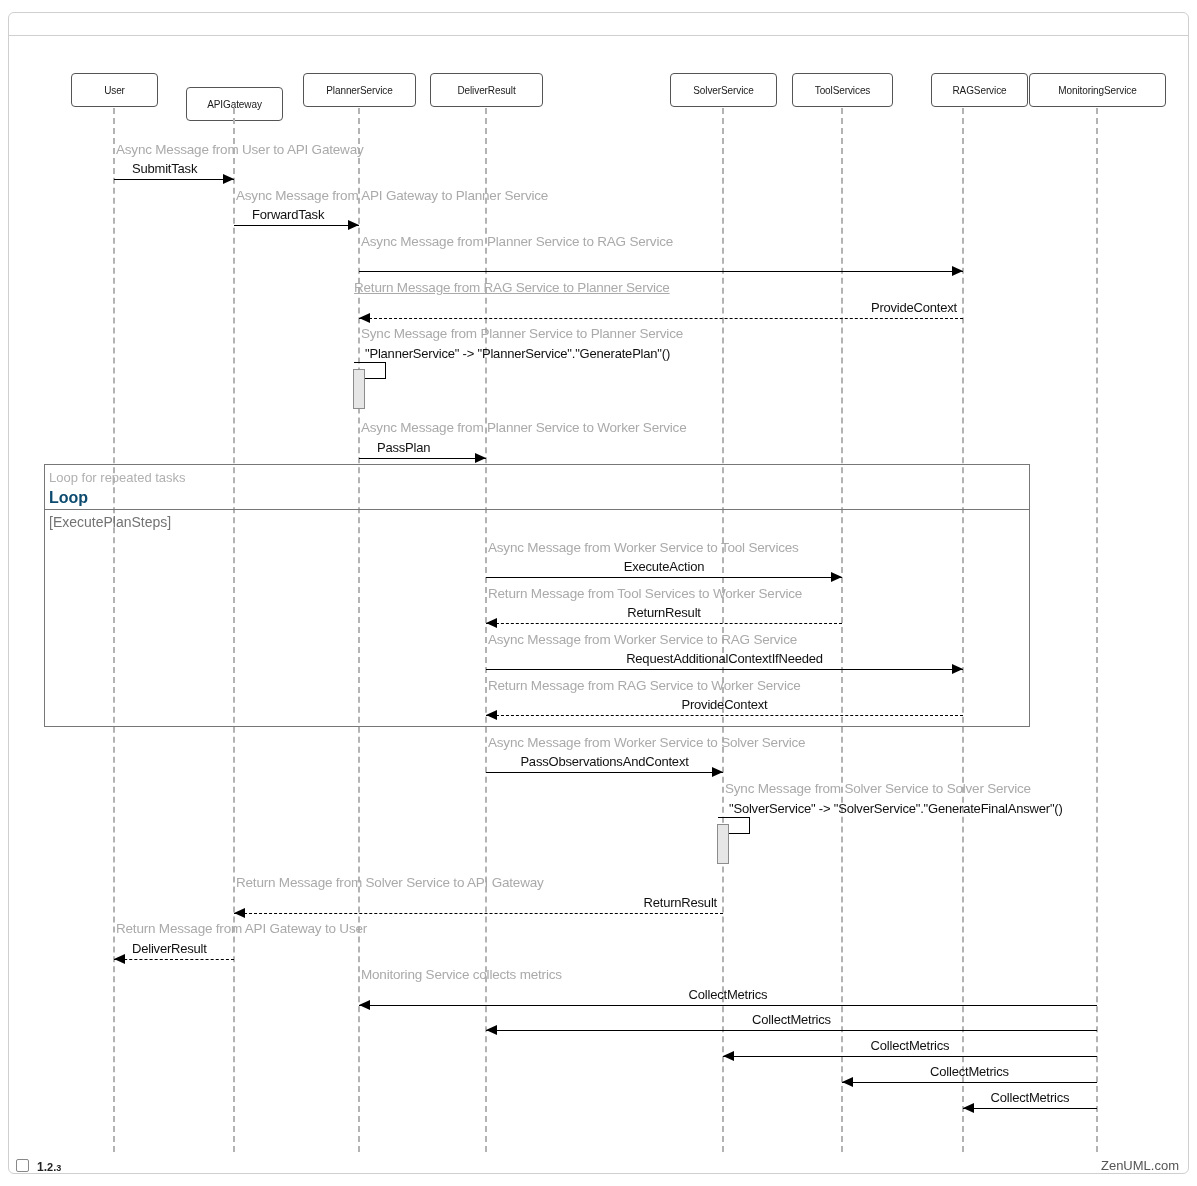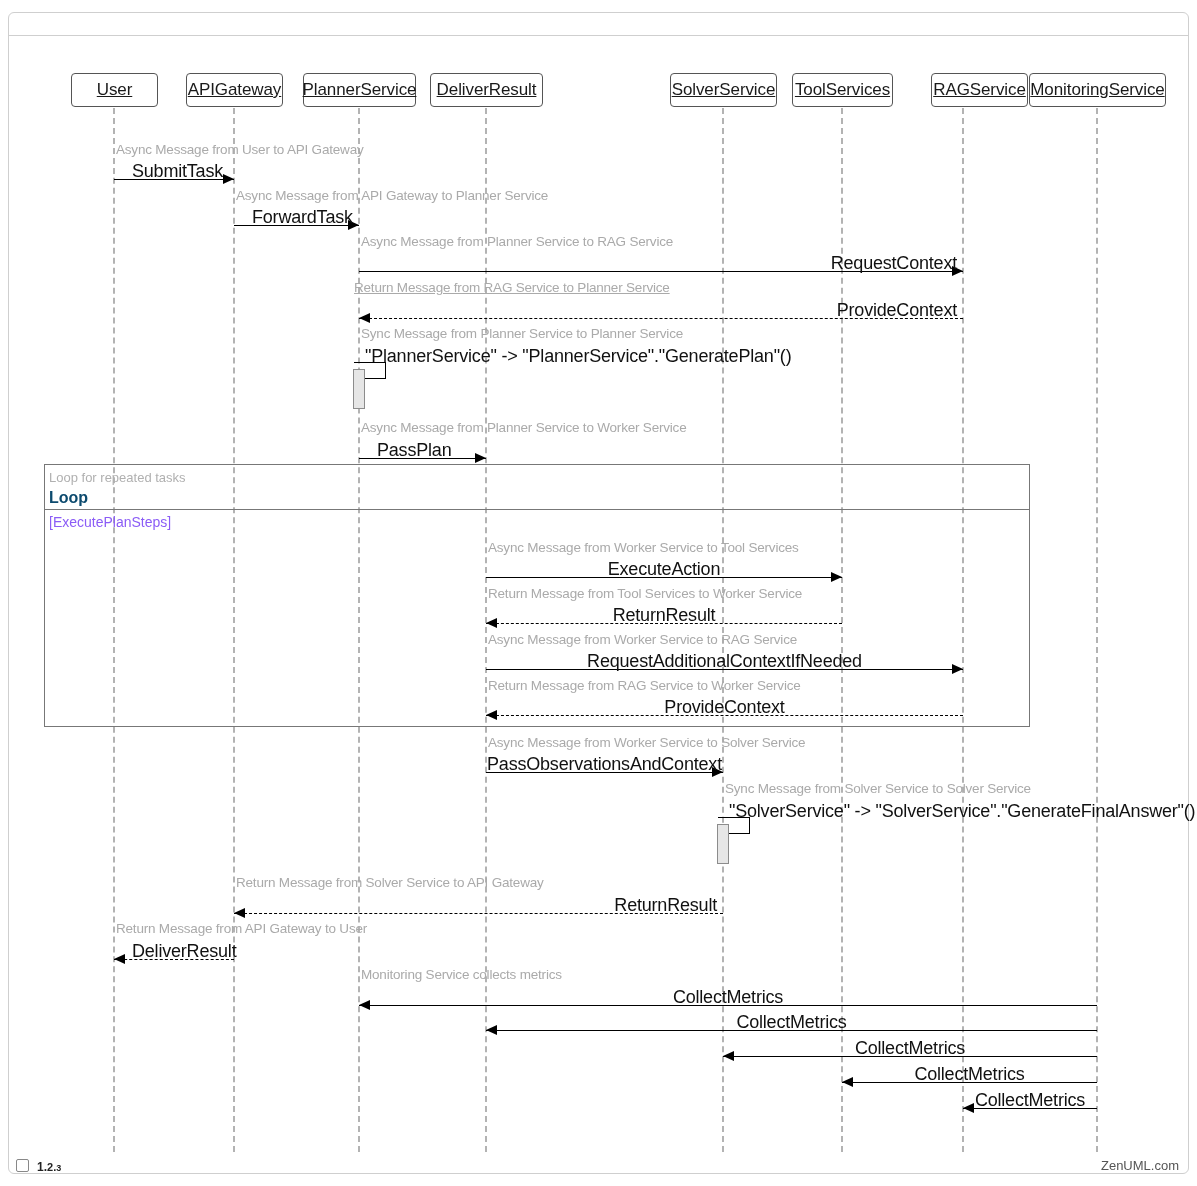--- a/index.html
+++ b/index.html
@@ -47,25 +47,24 @@
   .participant {
     position: absolute;
     height: 34px;
     border: 1.6px solid #555555;
     border-radius: 4px;
     background: #ffffff;
     box-sizing: border-box;
     display: flex;
     align-items: center;
     justify-content: center;
-    font-size: 17px;
+    font-size: 10px;
     color: #1a1a1a;
     white-space: nowrap;
     letter-spacing: -0.1px;
-    text-decoration: underline;
   }
   
   .lifeline {
     position: absolute;
     width: 0;
     border-left: 2px dashed #b3b3b3;
     top: 108px;
     height: 1044px;
   }
   
@@ -94,21 +93,21 @@
     border-bottom: 5.5px solid transparent;
     border-left: 11px solid #000000;
   }
   .arrow-left {
     border-top: 5.5px solid transparent;
     border-bottom: 5.5px solid transparent;
     border-right: 11px solid #000000;
   }
   .msg-label {
     position: absolute;
-    font-size: 18px;
+    font-size: 13px;
     color: #111111;
     white-space: nowrap;
     letter-spacing: -0.2px;
   }
   .msg-comment {
     position: absolute;
     font-size: 13.5px;
     color: #aaaaaa;
     white-space: nowrap;
     letter-spacing: -0.2px;
@@ -141,21 +140,21 @@
   .fragment-title {
     position: absolute;
     font-size: 16px;
     font-weight: bold;
     color: #0c4a6e;
     white-space: nowrap;
   }
   .fragment-cond {
     position: absolute;
     font-size: 14px;
-    color: #8b5cf6;
+    color: #737373;
     white-space: nowrap;
   }
   
   .footer-check {
     position: absolute;
     width: 13px;
     height: 13px;
     border: 1.4px solid #888888;
     border-radius: 2px;
     box-sizing: border-box;
@@ -183,21 +182,21 @@
 <div id="root">
 
   <div class="frame"></div>
   <div class="frame-topbar"></div>
 
   <div class="canvas" id="canvas">
       <div class="participant" style="left: 71px; top: 73px; width: 87px;">
         <span>User</span>
       </div>
       <div class="lifeline" style="left: 113px;"></div>
-      <div class="participant" style="left: 186px; top: 73px; width: 97px; align-items: center;">
+      <div class="participant" style="left: 186px; top: 87px; width: 97px; align-items: center;">
         <span>APIGateway</span>
       </div>
       <div class="lifeline" style="left: 233px;"></div>
       <div class="participant" style="left: 303px; top: 73px; width: 113px;">
         <span>PlannerService</span>
       </div>
       <div class="lifeline" style="left: 358px;"></div>
       <div class="participant" style="left: 430px; top: 73px; width: 113px;">
         <span>DeliverResult</span>
       </div>
@@ -227,21 +226,20 @@
       <div class="arrow-head arrow-right" style="left: 223px; top: 174px;"></div>
       <div class="msg-comment" style="left: 116px; top: 142px;">Async Message from User to API Gateway</div>
       <div class="msg-label" style="left: 132px; top: 161px;">SubmitTask</div>
       <div class="msg-line" style="left: 234px; top: 225px; width: 125px;"></div>
       <div class="arrow-head arrow-right" style="left: 348px; top: 220px;"></div>
       <div class="msg-comment" style="left: 236px; top: 188px;">Async Message from API Gateway to Planner Service</div>
       <div class="msg-label" style="left: 252px; top: 207px;">ForwardTask</div>
       <div class="msg-line" style="left: 359px; top: 271px; width: 604px;"></div>
       <div class="arrow-head arrow-right" style="left: 952px; top: 266px;"></div>
       <div class="msg-comment" style="left: 361px; top: 234px;">Async Message from Planner Service to RAG Service</div>
-      <div class="msg-label" style="left: 359px; width: 598px; top: 253px; text-align: right;">RequestContext</div>
       <div class="msg-line dashed" style="left: 359px; top: 318px; width: 604px;"></div>
       <div class="arrow-head arrow-left" style="left: 359px; top: 313px;"></div>
       <div class="msg-comment" style="left: 354px; top: 280px; text-decoration: underline;">Return Message from RAG Service to Planner Service</div>
       <div class="msg-label" style="left: 359px; width: 598px; top: 300px; text-align: right;">ProvideContext</div>
       <div class="msg-line" style="left: 359px; top: 458px; width: 127px;"></div>
       <div class="arrow-head arrow-right" style="left: 475px; top: 453px;"></div>
       <div class="msg-comment" style="left: 361px; top: 420px;">Async Message from Planner Service to Worker Service</div>
       <div class="msg-label" style="left: 377px; top: 440px;">PassPlan</div>
       <div class="msg-line" style="left: 486px; top: 577px; width: 356px;"></div>
       <div class="arrow-head arrow-right" style="left: 831px; top: 572px;"></div>

